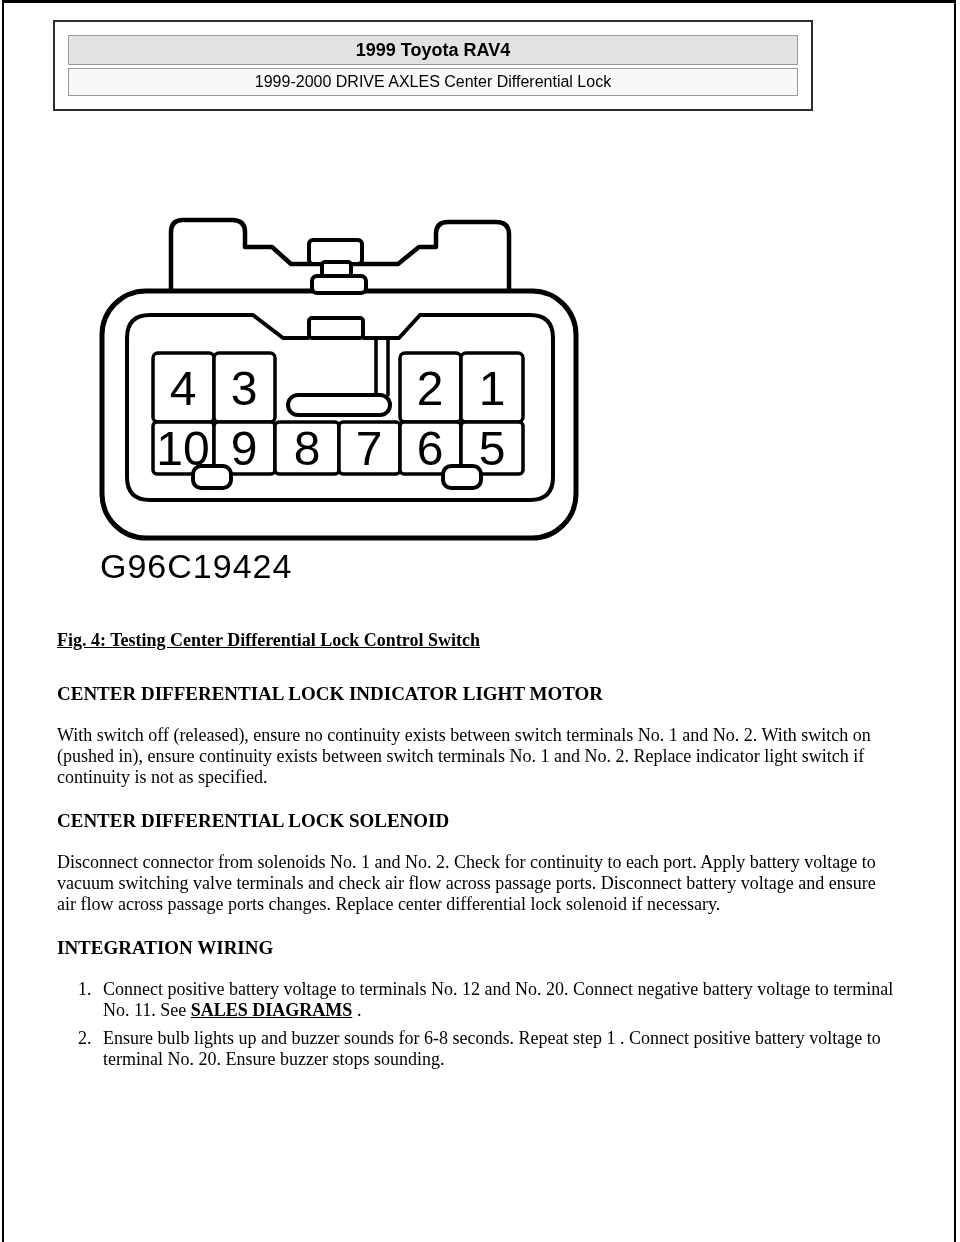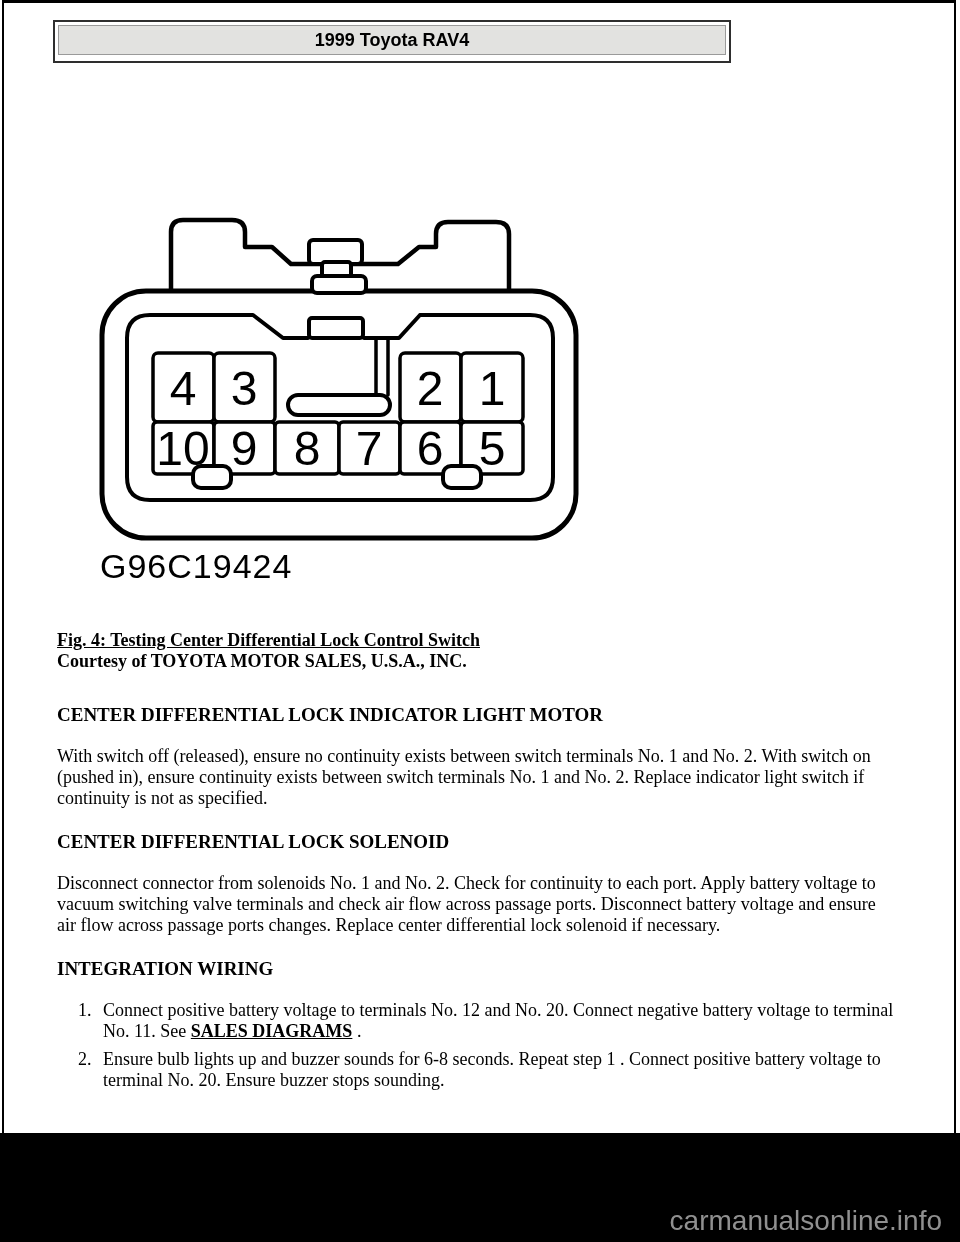--- a/index.html
+++ b/index.html
@@ -5,22 +5,22 @@
   html,body { margin:0; padding:0; background:#ffffff; }
   body { width:960px; height:1242px; position:relative; font-family:"Liberation Serif", serif; color:#000; }
   .screen { position:absolute; left:0; top:0; width:960px; height:1242px; background:#fff; overflow:hidden; }
 
   
   .page-frame { position:absolute; left:2px; top:0; right:4px; bottom:0;
     border-top:3px solid #000; border-left:2px solid #000; border-right:2px solid #000;
     pointer-events:none; }
 
   
-  .header-table { position:absolute; left:53px; top:20px; width:678px; box-sizing:border-box;
-    border:2px solid #2e2e2e; background:#fff; padding:3px; }
+  .header-table { position:absolute; left:53px; top:20px; width:760px; box-sizing:border-box;
+    border:2px solid #2e2e2e; background:#fff; padding:13px; }
   .header-row1 { background:#e2e2e0; border:1px solid #9a9a9a; height:28px; line-height:28px;
     text-align:center; font-family:"Liberation Sans", sans-serif; font-weight:bold; font-size:18px; margin-bottom:3px; }
   .header-row2 { background:#f8f8f6; border:1px solid #9a9a9a; height:26px; line-height:26px;
     text-align:center; font-family:"Liberation Sans", sans-serif; font-size:16px; }
 
   
   .diagram { position:absolute; left:95px; top:195px; }
 
   
   .content { position:absolute; left:57px; top:630px; width:838px; font-size:18px; line-height:21px; }
@@ -40,20 +40,21 @@
     font-family:"Liberation Sans", sans-serif; font-size:28px; }
 </style>
 </head>
 <body>
 
 <div class="screen">
   <div class="page-frame"></div>
 
   <div class="header-table">
     <div class="header-row1">1999 Toyota RAV4</div>
+    <div class="header-row2">1999-2000 DRIVE AXLES Center Differential Lock</div>
   </div>
 
   <svg class="diagram" width="500" height="395" viewBox="95 195 500 395" xmlns="http://www.w3.org/2000/svg">
     <g fill="#ffffff" stroke="#000000" stroke-linejoin="round" stroke-linecap="round">
 
       <path stroke-width="4.5" d="M 171,293 L 171,232 Q 171,220 183,220 L 232,220 Q 245,220 245,232 L 245,247 L 272,247 L 291,264 L 398,264 L 419,247 L 436,247 L 436,234 Q 436,222 448,222 L 496,222 Q 509,222 509,234 L 509,293 Z"></path>
 
       <rect x="102" y="291" width="474" height="247" rx="44" stroke-width="5"></rect>
 
       <rect x="309" y="240" width="53" height="24" rx="4" stroke-width="4"></rect>
@@ -92,21 +93,20 @@
       <text x="369" y="465">7</text>
       <text x="430" y="465">6</text>
       <text x="492" y="465">5</text>
     </g>
     <text x="100" y="578" font-family="'Liberation Sans', sans-serif" font-size="34" letter-spacing="1" fill="#000000">G96C19424</text>
   </svg>
 
   <div class="content">
     <div class="caption-block">
       <div class="caption-underlined">Fig. 4: Testing Center Differential Lock Control Switch</div>
-      <div>Courtesy of TOYOTA MOTOR SALES, U.S.A., INC.</div>
     </div>
 
     <div class="sec-heading">CENTER DIFFERENTIAL LOCK INDICATOR LIGHT MOTOR</div>
     <p class="body-para">With switch off (released), ensure no continuity exists between switch terminals No. 1 and No. 2. With switch on (pushed in), ensure continuity exists between switch terminals No. 1 and No. 2. Replace indicator light switch if continuity is not as specified.</p>
 
     <div class="sec-heading">CENTER DIFFERENTIAL LOCK SOLENOID</div>
     <p class="body-para">Disconnect connector from solenoids No. 1 and No. 2. Check for continuity to each port. Apply battery voltage to vacuum switching valve terminals and check air flow across passage ports. Disconnect battery voltage and ensure air flow across passage ports changes. Replace center differential lock solenoid if necessary.</p>
 
     <div class="sec-heading">INTEGRATION WIRING</div>
 
@@ -115,16 +115,13 @@
         <span class="step-num">1.</span>
         <span class="step-text"><span>Connect positive battery voltage to terminals No. 12 and No. 20. Connect negative battery voltage to terminal No. 11. See </span><a class="doc-link">SALES DIAGRAMS</a><span> .</span></span>
       </div>
       <div class="step">
         <span class="step-num">2.</span>
         <span class="step-text">Ensure bulb lights up and buzzer sounds for 6-8 seconds. Repeat step 1 . Connect positive battery voltage to terminal No. 20. Ensure buzzer stops sounding.</span>
       </div>
     </div>
   </div>
 
-  <div class="footer-bar">
-    <span class="watermark">carmanualsonline.info</span>
-  </div>
 </div>
 
 </body></html>

